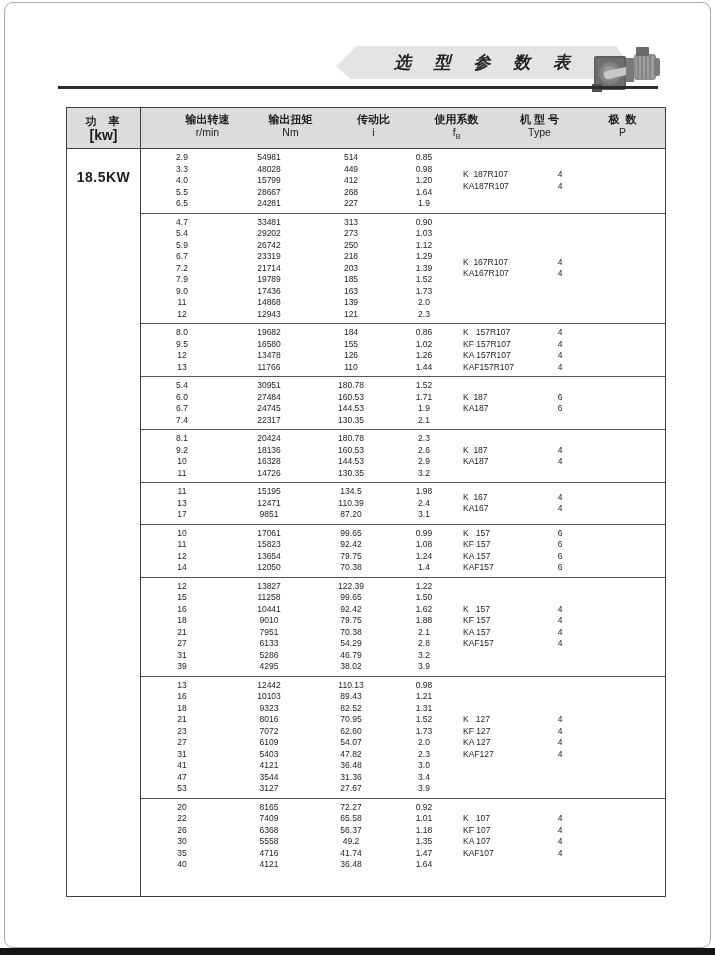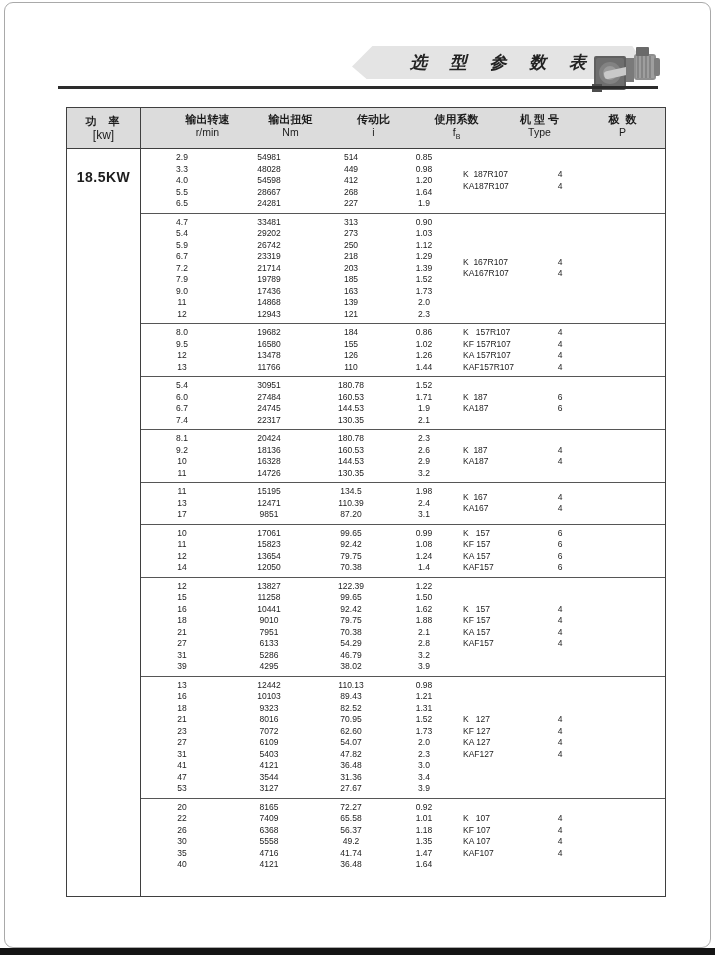--- a/index.html
+++ b/index.html
@@ -5,41 +5,41 @@
   * { margin:0; padding:0; box-sizing:border-box; }
   html,body { width:715px; height:955px; background:#ffffff; overflow:hidden; }
   body { font-family:"Liberation Sans","DejaVu Sans",sans-serif; color:#1c1c1c; position:relative; }
 
   .page-border { position:absolute; left:4px; top:2px; width:707px; height:946px;
     border:1px solid #a9a9a9; border-radius:9px; pointer-events:none; }
 
   .bottom-bar { position:absolute; left:0; bottom:0; width:715px; height:7px; background:#141414; }
 
   
-  .banner { position:absolute; left:352px; top:46px; width:292px; height:33px;
+  .banner { position:absolute; left:336px; top:46px; width:292px; height:33px;
     background:#e4e4e4;
     clip-path:polygon(0% 62%, 7% 0%, 96% 0%, 100% 52%, 93% 100%, 5% 100%);
     display:flex; align-items:center; justify-content:center; }
   .banner .title { font-style:italic; font-weight:bold; font-size:17px; letter-spacing:9px;
     color:#222; padding-left:9px; white-space:nowrap; }
 
   .gearmotor { position:absolute; left:584px; top:42px; width:78px; height:60px; }
 
   .header-rule { position:absolute; left:58px; top:86px; width:600px; height:3px; background:#2c2c2c; }
 
   
   .ptable { position:absolute; left:66px; top:107px; width:600px; height:790px;
     border:1px solid #3f3f3f; display:flex; flex-direction:column; overflow:hidden; }
 
   .thead { height:41px; background:var(--header-bg,#dcdcdc); border-bottom:1px solid #3f3f3f;
     display:flex; flex:0 0 auto; }
   .power-head { width:74px; border-right:1px solid #3f3f3f; display:flex; flex-direction:column;
     align-items:center; justify-content:center; gap:1px; }
   .power-head .hlabel { font-size:11px; font-weight:bold; letter-spacing:2px; }
-  .power-head .hunit { font-size:12px; }
+  .power-head .hunit { font-size:14px;font-weight:bold; }
   .cols-head { flex:1; display:grid; grid-template-columns:repeat(6,83px); padding-left:25px;
     align-content:center; }
   .hcell { text-align:center; }
   .hlabel { font-size:11px; font-weight:bold; line-height:14px; white-space:pre; }
   .hunit { font-size:10.5px; line-height:13px; }
   .hunit sub { font-size:7px; }
 
   .tbody { flex:1; display:flex; }
   .power-body { width:74px; border-right:1px solid #3f3f3f; display:flex; justify-content:center; }
   .power-value { font-size:14px; font-weight:bold; margin-top:20px; letter-spacing:0.5px; }
@@ -130,21 +130,21 @@
               <span class="ncell">0.85</span>
             </div>
             <div class="nrow">
               <span class="ncell">3.3</span>
               <span class="ncell">48028</span>
               <span class="ncell">449</span>
               <span class="ncell">0.98</span>
             </div>
             <div class="nrow">
               <span class="ncell">4.0</span>
-              <span class="ncell">54598</span>
+              <span class="ncell">15799</span>
               <span class="ncell">412</span>
               <span class="ncell">1.20</span>
             </div>
             <div class="nrow">
               <span class="ncell">5.5</span>
               <span class="ncell">28667</span>
               <span class="ncell">268</span>
               <span class="ncell">1.64</span>
             </div>
             <div class="nrow">

